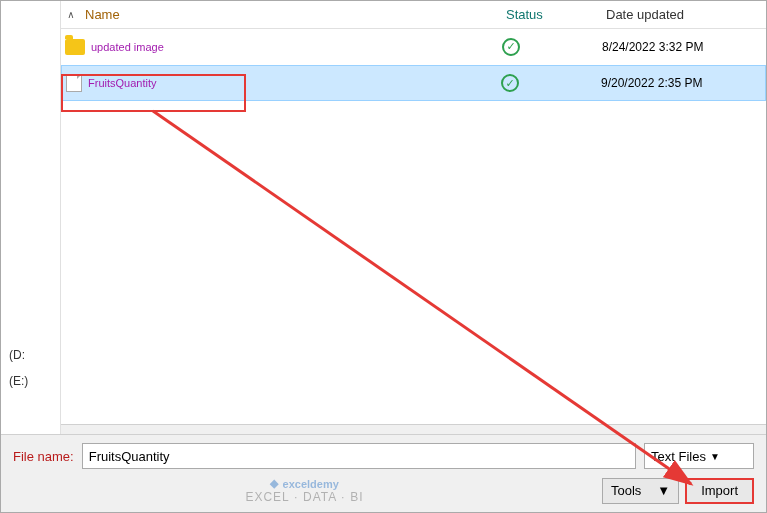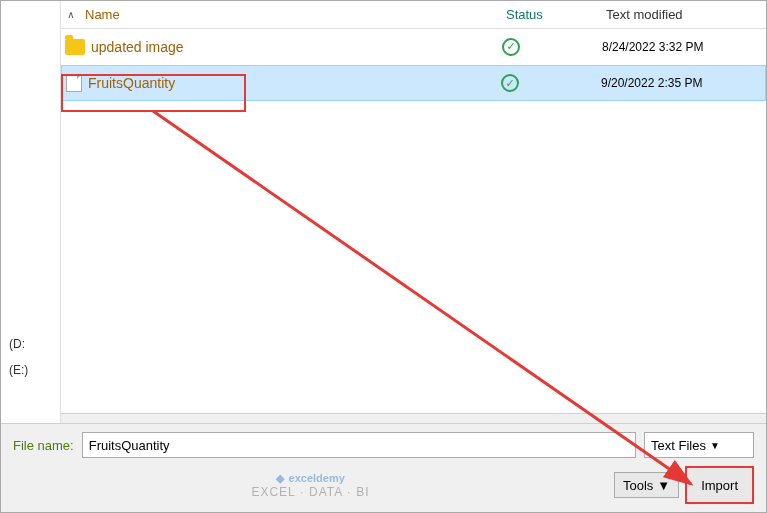--- a/index.html
+++ b/index.html
@@ -153,22 +153,22 @@
       right: 0;
       width: 0;
       height: 0;
       border-style: solid;
       border-width: 4px 4px 0 0;
       border-color: #aaa transparent transparent transparent;
     }
 
     .file-name-text {
       flex: 1;
-      color: #a16207;
-      font-size: 14px;
+      color: #a21caf;
+      font-size: 11px;
     }
 
     .file-status {
       width: 100px;
       display: flex;
       align-items: center;
     }
 
     .status-check {
       width: 18px;
@@ -204,21 +204,21 @@
 
     .filename-row {
       display: flex;
       align-items: center;
       margin-bottom: 8px;
       gap: 8px;
     }
 
     .filename-label {
       font-size: 13px;
-      color: #4d7c0f;
+      color: #b91c1c;
       white-space: nowrap;
     }
 
     .filename-input {
       flex: 1;
       height: 26px;
       border: 1px solid #aaa;
       padding: 2px 6px;
       font-size: 13px;
       background: #fff;
@@ -279,25 +279,25 @@
 
     .tools-button {
       display: flex;
       align-items: center;
       height: 26px;
       border: 1px solid #aaa;
       background: #e8e8e8;
       padding: 0 8px;
       font-size: 13px;
       cursor: pointer;
-      gap: 4px;
+      gap: 16px;
     }
 
     .import-button {
-      height: 38px;
+      height: 26px;
       border: 2px solid #e53935;
       background: #e8e8e8;
       padding: 0 14px;
       font-size: 13px;
       cursor: pointer;
       font-weight: 500;
     }
 
     
     .annotation-layer {
@@ -331,21 +331,21 @@
       <div class="sidebar-item">(D:</div>
       <div class="sidebar-item">(E:)</div>
     </div>
 
     <div class="content-area">
 
       <div class="col-headers">
         <div class="col-sort-arrow">∧</div>
         <div class="col-name">Name</div>
         <div class="col-status">Status</div>
-        <div class="col-date">Text modified</div>
+        <div class="col-date">Date updated</div>
       </div>
 
       <div class="file-rows">
 
         <div class="file-row">
           <div class="file-icon-folder"></div>
           <span class="file-name-text">updated image</span>
           <div class="file-status">
             <div class="status-check">✓</div>
           </div>

